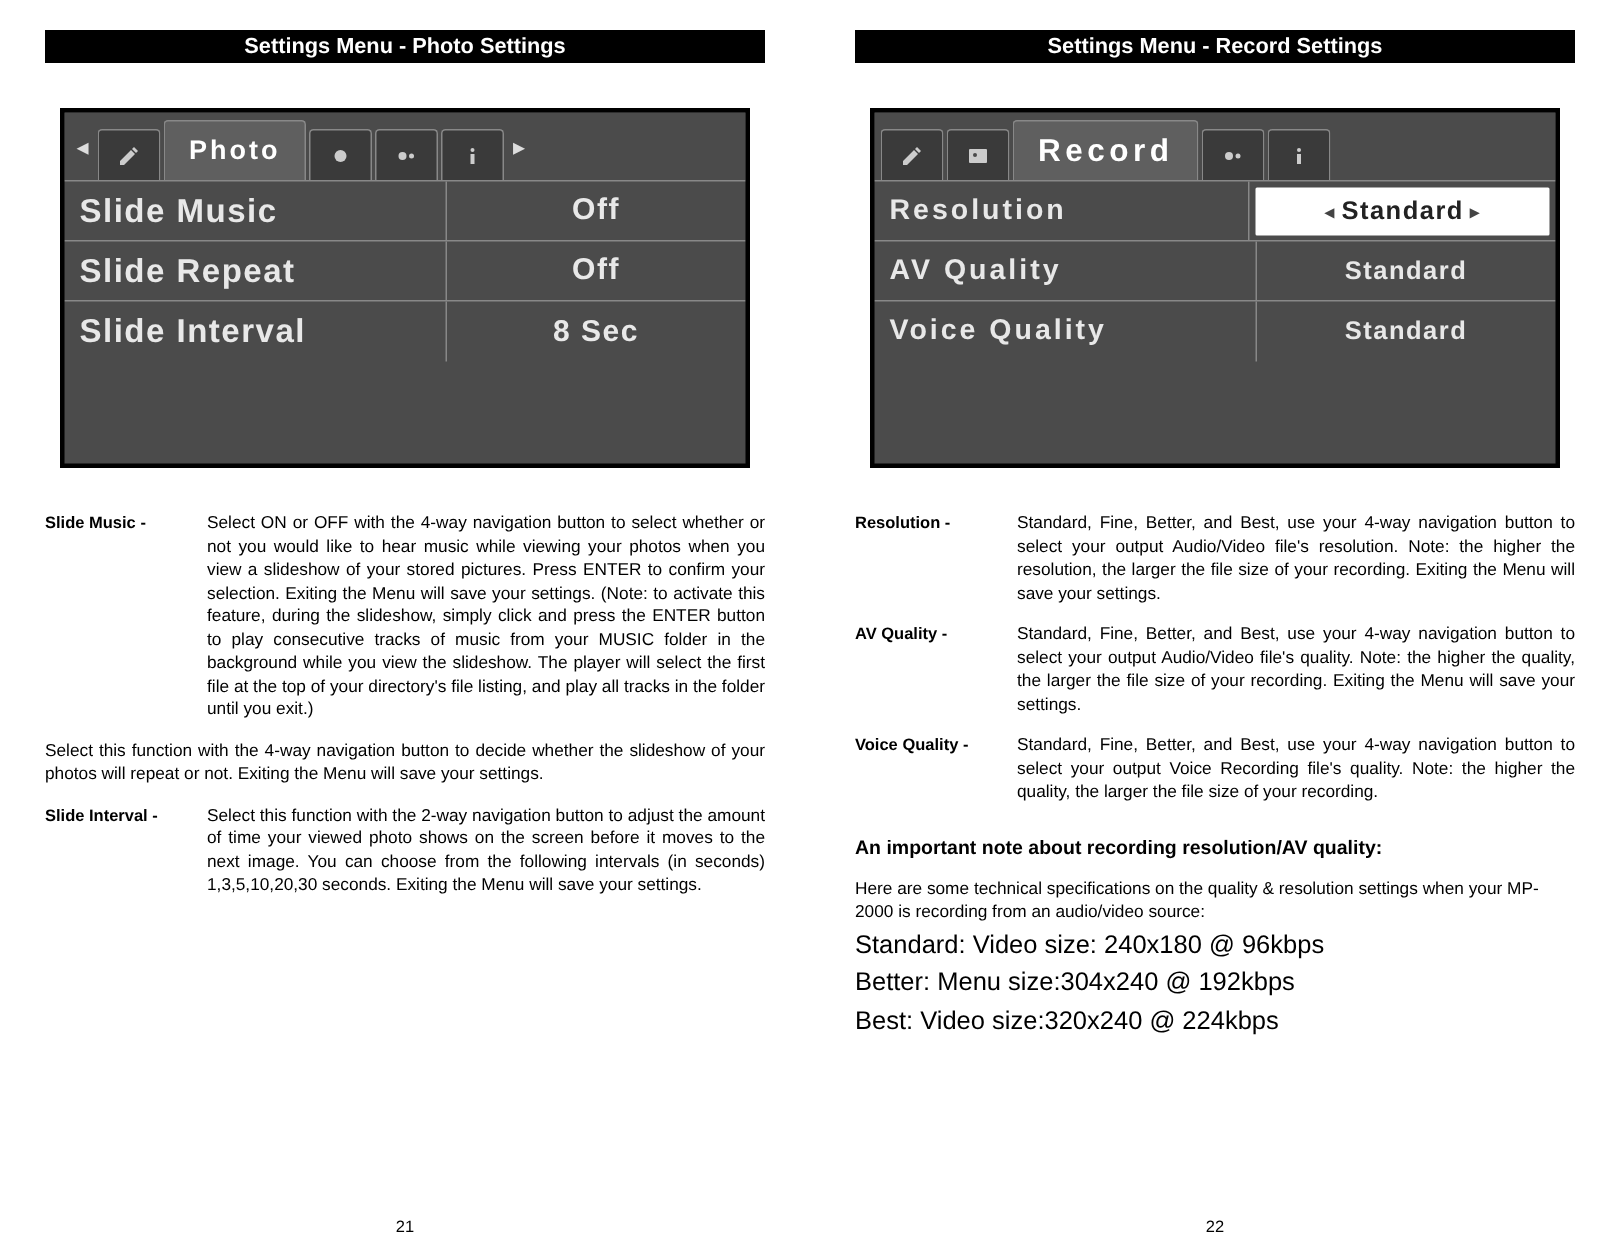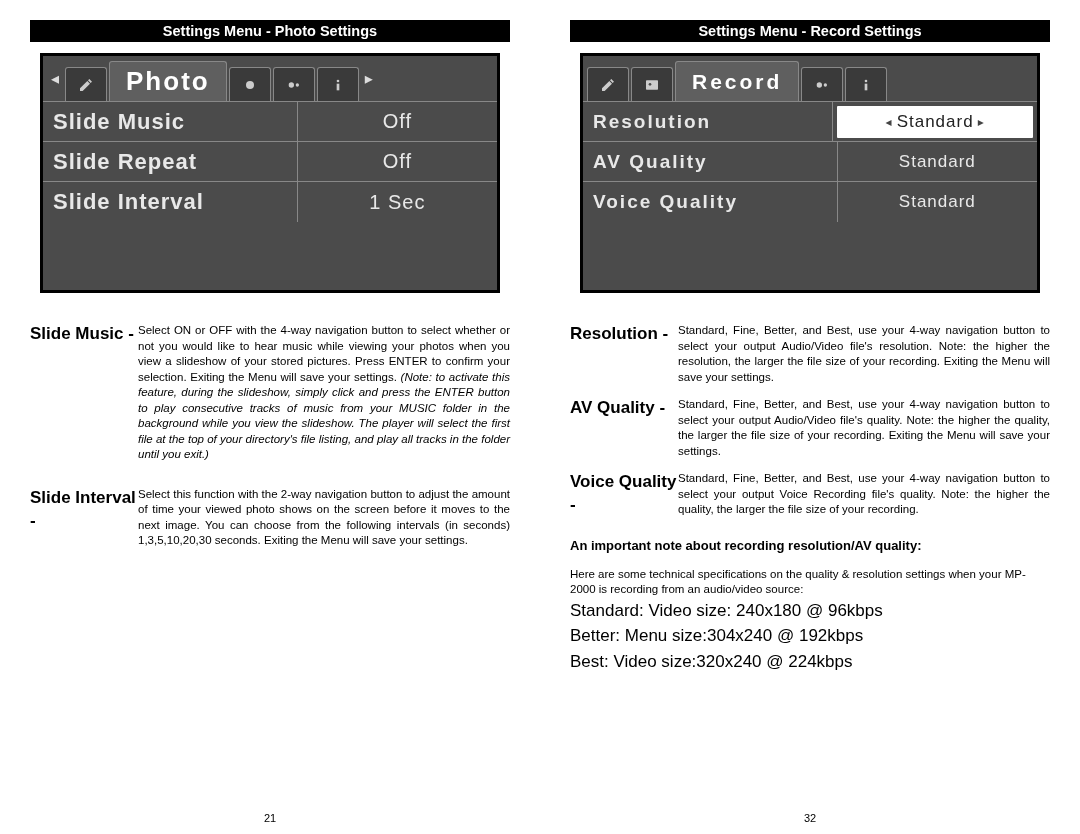--- a/index.html
+++ b/index.html
@@ -17,21 +17,21 @@
     display: flex;
     flex-direction: column;
   }
   .header {
     background: #000;
     color: #fff;
     font-weight: bold;
     text-align: center;
     padding: 3px 0;
     font-size: 14.5px;
-    margin-bottom: 11px;
+    margin-bottom: 30px;
   }
   .screen {
     width: 460px;
     height: 240px;
     margin: 0 auto 30px auto;
     border: 3px solid #000;
     background: #4b4b4b;
     color: #e8e8e8;
     font-family: Arial, sans-serif;
     overflow: hidden;
@@ -63,21 +63,21 @@
     justify-content: center;
     color: #ccc;
     font-size: 14px;
     padding: 0 6px;
   }
   .tab.icon-only { width: 42px; }
   .tab.active {
     background: #5f5f5f;
     color: #fff;
     font-weight: bold;
-    font-size: 26px;
+    font-size: 18px;
     letter-spacing: 2px;
     height: 40px;
     padding: 0 16px;
     font-family: "Arial Black", Arial, sans-serif;
   }
   .rows { display: flex; flex-direction: column; }
   .row {
     display: flex;
     border-bottom: 1px solid #888;
     height: 40px;
@@ -93,21 +93,21 @@
     font-family: "Arial Black", Arial, sans-serif;
     border-right: 1px solid #888;
     height: 100%;
     display: flex;
     align-items: center;
   }
   .row .value {
     flex: 0.9;
     text-align: center;
     font-size: 20px;
-    font-weight: normal;
+    font-weight: bold;
     letter-spacing: 1px;
     font-family: "Arial Black", Arial, sans-serif;
     display: flex;
     align-items: center;
     justify-content: center;
     gap: 4px;
   }
   .value .tri { font-size: 12px; color: #ccc; }
   .row.hl .value {
     background: #fff;
@@ -122,24 +122,24 @@
   .screen.record .row .value { font-size: 17px; letter-spacing: 1px; }
   .screen.record .tab.active { font-size: 21px; letter-spacing: 3px; }
 
   
   .descs { font-size: 11.5px; line-height: 1.35; }
   .desc-row { display: flex; margin-bottom: 12px; }
   .desc-term {
     width: 108px;
     flex-shrink: 0;
     font-weight: bold;
-    font-size: 17px;
+    font-size: 11px;
   }
   .desc-body { flex: 1; text-align: justify; }
-  .desc-body em, .desc-body .italic { font-style: italic; }
+  .desc-body em, .desc-body .italic { }
   .note-heading {
     font-weight: bold;
     font-size: 13px;
     margin: 8px 0 14px 0;
   }
   .note-body { font-size: 11.5px; line-height:1.35;}
   .specs { font-size: 17px; line-height: 1.5; }
   .pagenum {
     text-align: center;
     font-weight: normal;
@@ -188,33 +188,34 @@
       <div class="row">
         <div class="label">Slide Music</div>
         <div class="value">Off</div>
       </div>
       <div class="row">
         <div class="label">Slide Repeat</div>
         <div class="value">Off</div>
       </div>
       <div class="row">
         <div class="label">Slide Interval</div>
-        <div class="value">1 Sec</div>
+        <div class="value">8 Sec</div>
       </div>
     </div>
   </div>
 
   <div class="descs">
     <div class="desc-row">
       <div class="desc-term"><span>Slide Music</span> -</div>
       <div class="desc-body">
         <span>Select ON or OFF with the 4-way navigation button to select whether or not you would like to hear music while viewing your photos when you view a slideshow of your stored pictures. Press ENTER to confirm your selection. Exiting the Menu will save your settings. </span><span class="italic">(Note: to activate this feature, during the slideshow, simply click and press the ENTER button to play consecutive tracks of music from your MUSIC folder in the background while you view the slideshow. The player will select the first file at the top of your directory's file listing, and play all tracks in the folder until you exit.)</span>
       </div>
     </div>
     <div class="desc-row">
+      <div class="desc-body">Select this function with the 4-way navigation button to decide whether the slideshow of your photos will repeat or not. Exiting the Menu will save your settings.</div>
     </div>
     <div class="desc-row">
       <div class="desc-term"><span>Slide Interval</span> -</div>
       <div class="desc-body">Select this function with the 2-way navigation button to adjust the amount of time your viewed photo shows on the screen before it moves to the next image.  You can choose from the following intervals (in seconds) 1,3,5,10,20,30 seconds. Exiting the Menu will save your settings.</div>
     </div>
   </div>
 
   <div class="pagenum">21</div>
 </div>
 
@@ -284,14 +285,14 @@
   </div>
 
   <div class="note-heading">An important note about recording resolution/AV quality:</div>
   <div class="note-body">Here are some technical specifications on the quality &amp; resolution settings when your MP-2000 is recording from an audio/video source:</div>
   <div class="specs">
     <div>Standard: Video size:  240x180 @ 96kbps</div>
     <div>Better: Menu size:304x240 @ 192kbps</div>
     <div>Best: Video size:320x240 @ 224kbps</div>
   </div>
 
-  <div class="pagenum">32</div>
+  <div class="pagenum">22</div>
 </div>
 
 </body></html>

